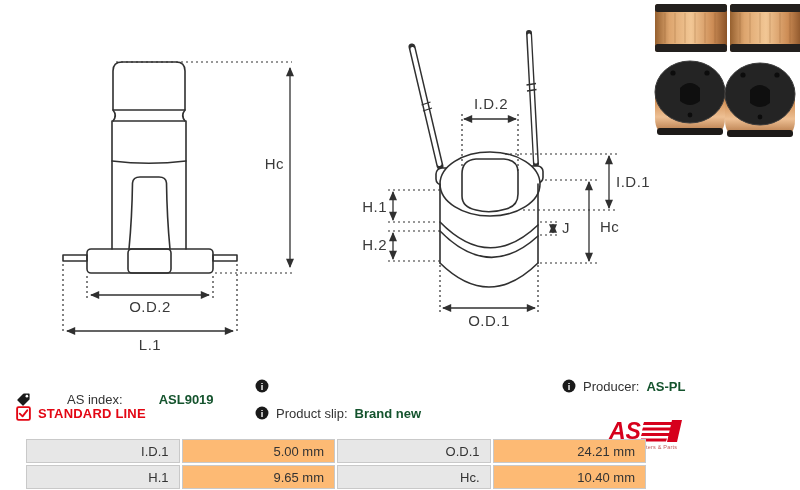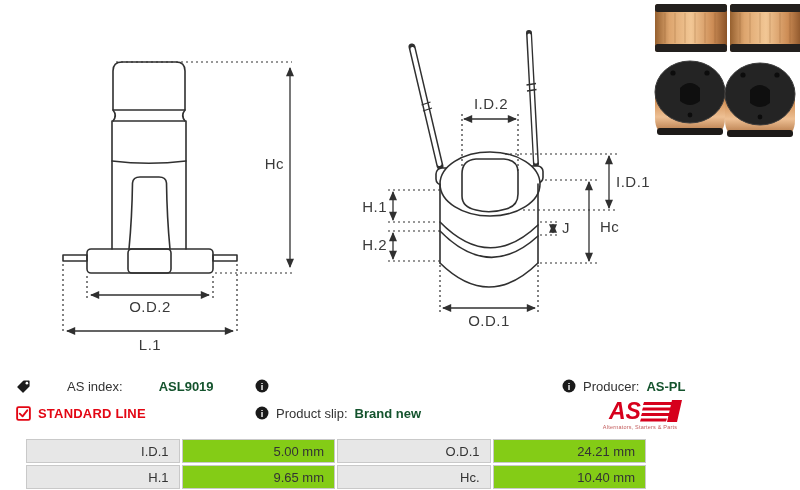--- a/index.html
+++ b/index.html
@@ -18,21 +18,21 @@
 
   .logo-wrap{position:absolute;display:flex;flex-direction:column;align-items:center;}
   .logo-caption{font-size:5.5px;color:#c25b5b;letter-spacing:0.2px;margin-top:1px;}
 
   table.specs{position:absolute;left:24px;top:437px;width:624px;
               border-collapse:separate;border-spacing:2px;table-layout:fixed;
               font-size:13px;color:#333;}
   table.specs td{height:22px;padding:0 10px 0 0;text-align:right;
                  border:1px solid #c9c9c9;}
   td.lab{background:#e7e7e7;}
-  td.val{background:#84cc16;}
+  td.val{background:#fdba74;}
 </style>
 </head>
 <body>
 
 <div class="page">
 
   <svg class="diagrams" width="670" height="372" viewBox="0 0 670 372">
     <defs>
       <marker id="ar" viewBox="0 0 10 10" refX="9" refY="5" markerWidth="8" markerHeight="7" orient="auto-start-reverse">
         <path d="M0,0.6 L10,5 L0,9.4 Z" fill="#303030"></path>
@@ -164,21 +164,21 @@
         <path d="M26,86 q10,-10 20,0 v13 q-10,8 -20,0 Z" fill="#0f0f0f"></path>
         <circle cx="36" cy="113" r="2.4" fill="#0c0c0c"></circle>
       </g>
     </defs>
     <use href="#ring-side" x="3" y="4"></use>
     <use href="#ring-side" x="78" y="4"></use>
     <use href="#ring-topview" x="2" y="2"></use>
     <use href="#ring-topview" x="72" y="4"></use>
   </svg>
 
-  <div class="info-item" style="left:16px;top:377px;gap:36px;">
+  <div class="info-item" style="left:16px;top:390px;gap:36px;">
     <svg class="icn" width="15" height="15" viewBox="0 0 16 16">
       <path d="M8.6,1.5 L14,1.5 Q14.5,1.5 14.5,2 L14.5,7.4 Q14.5,7.9 14.1,8.3 L8,14.4 Q7.5,14.9 7,14.4 L1.6,9 Q1.1,8.5 1.6,8 L7.7,1.9 Q8.1,1.5 8.6,1.5 Z" fill="#1a1a1a"></path>
       <circle cx="11.6" cy="4.4" r="1.4" fill="#ffffff"></circle>
     </svg>
     <span>AS index:</span>
     <b>ASL9019</b>
   </div>
 
   <div class="info-item" style="left:255px;top:377px;">
     <svg class="icn" width="14" height="14" viewBox="0 0 16 16">
@@ -206,21 +206,21 @@
 
   <div class="info-item" style="left:255px;top:404px;">
     <svg class="icn" width="14" height="14" viewBox="0 0 16 16">
       <circle cx="8" cy="8" r="7.4" fill="#1a1a1a"></circle>
       <text x="8" y="12" text-anchor="middle" font-size="10.5" font-weight="bold" fill="#ffffff">i</text>
     </svg>
     <span>Product slip:</span>
     <b>Brand new</b>
   </div>
 
-  <div class="logo-wrap" style="left:596px;top:399px;text-align:center;">
+  <div class="logo-wrap" style="left:596px;top:419px;text-align:center;">
     <svg width="88" height="24" viewBox="0 0 88 24">
       <text x="13" y="20" font-size="23" font-weight="bold" font-style="italic" fill="#d6001c">AS</text>
       <g fill="#d6001c">
         <path d="M48,3 h32 l-1,3 h-32 Z"></path>
         <path d="M47,8.5 h30 l-1,3 h-30 Z"></path>
         <path d="M46,14 h28 l-1,3 h-28 Z"></path>
         <path d="M45,19.5 h26 l-1,3 h-26 Z"></path>
         <path d="M76,1 h10 l-5,22 h-10 Z"></path>
       </g>
     </svg>

